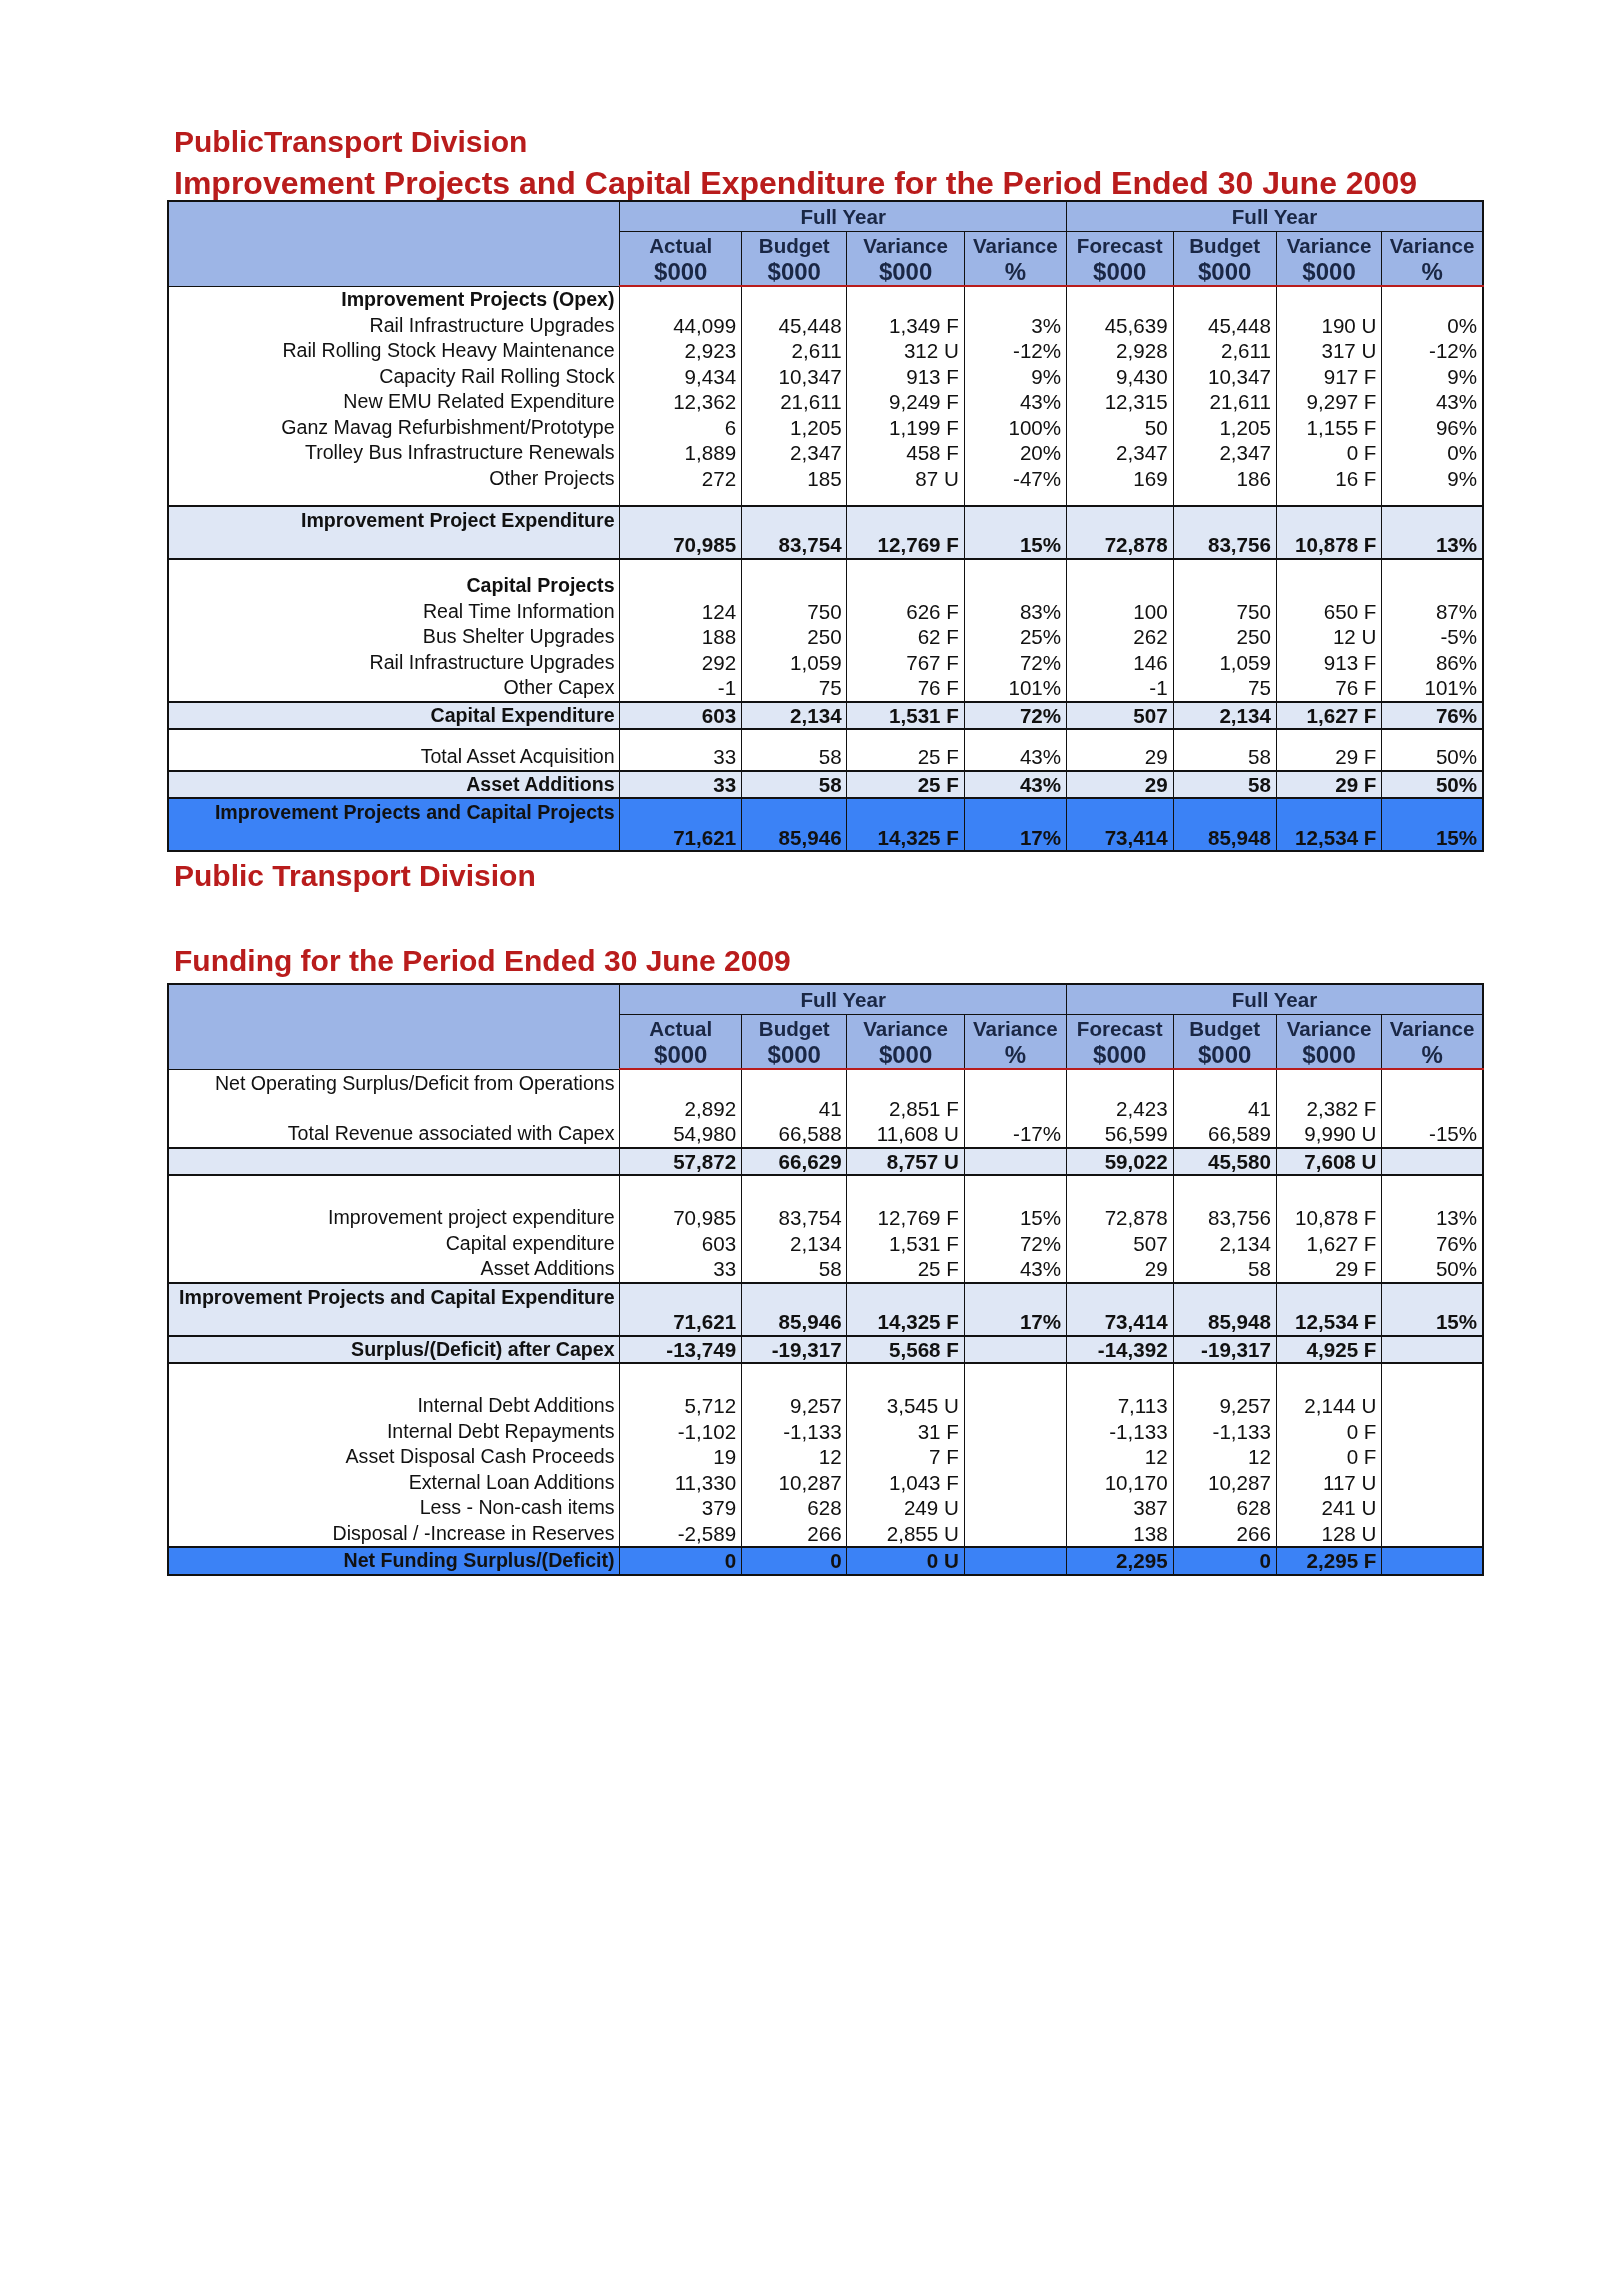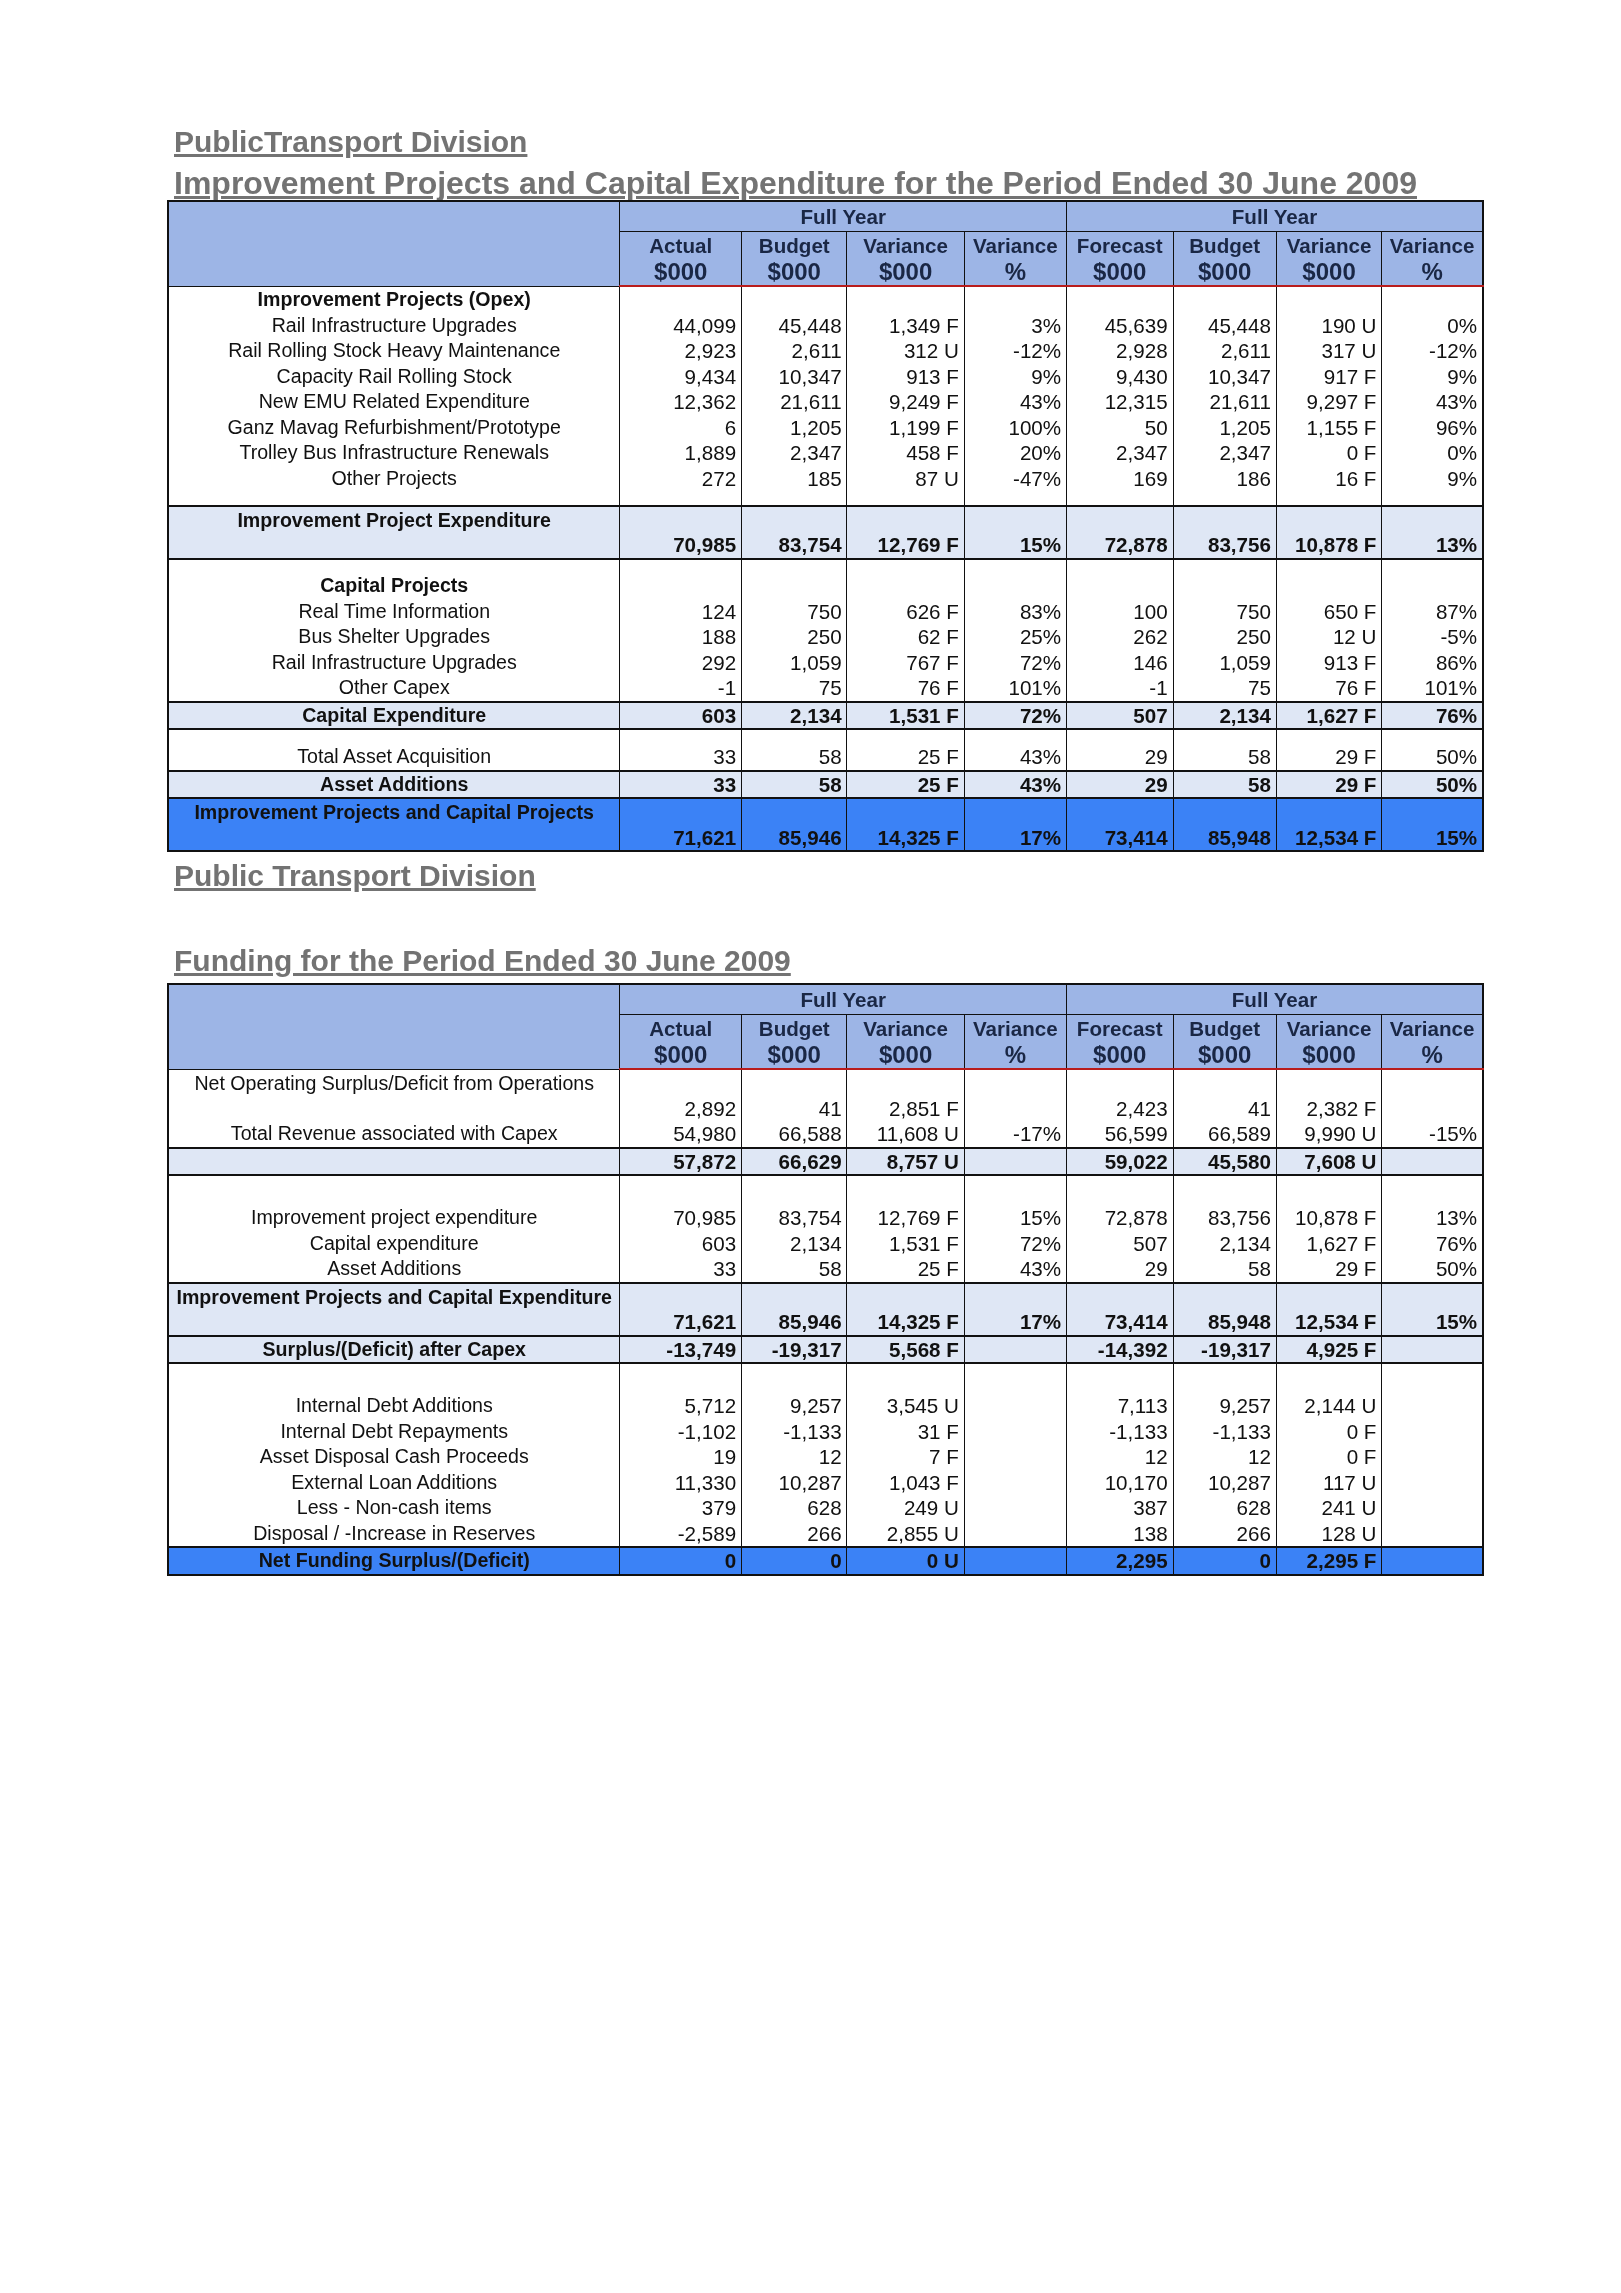--- a/index.html
+++ b/index.html
@@ -1,26 +1,26 @@
 <!DOCTYPE html>
 <html><head>
 <meta charset="utf-8">
 <style>
   html, body { margin: 0; padding: 0; background: #ffffff; }
   body { width: 1621px; height: 2294px; position: relative; font-family: "Liberation Sans", sans-serif; color: #111; }
-  .title { position: absolute; left: 174px; font-family: "Liberation Sans", sans-serif; font-weight: bold; color: #737373; white-space: nowrap; text-decoration: underline; }
+  .title { position: absolute; left: 174px; font-family: "Liberation Sans", sans-serif; font-weight: bold; color: #b91c1c; white-space: nowrap; }
   .t1 { top: 125px; font-size: 30px; }
   .t2 { top: 165px; font-size: 32px; }
   .t3 { top: 859px; font-size: 30px; }
   .t4 { top: 944px; font-size: 30px; }
 
   table.fin { position: absolute; left: 167px; width: 1317px; border-collapse: collapse; table-layout: fixed; font-size: 20.6px; font-family: "Liberation Sans", sans-serif; }
   table.fin td { padding: 0 4.9px; height: 25.5px; line-height: 25.5px; border-left: 1.5px solid #111; border-right: 1.5px solid #111; white-space: nowrap; overflow: hidden; }
   table.fin td.num { text-align: right; }
-  table.fin td.lbl { text-align: center; }
+  table.fin td.lbl { text-align: right; }
   table.fin thead td { background: #9db5e6; font-weight: bold; text-align: center; color: #1a2745; font-size: 20.6px; }
   table.fin thead tr.fy td { border-bottom: 1.5px solid #111; height: 29px; }
   table.fin thead tr.colh td { height: 53px; line-height: 25.5px; border-bottom: 2px solid #b91c1c; }
   .colh .top { display: block; }
   .colh .sub { display: block; font-size: 24px; }
   tr.bold td { font-weight: bold; }
   tr.light td { background: #dfe7f5; }
   tr.mid td { background: #3b82f6; }
   tr.topline td { border-top: 2px solid #111; }
   tr.botline td { border-bottom: 2px solid #111; }

